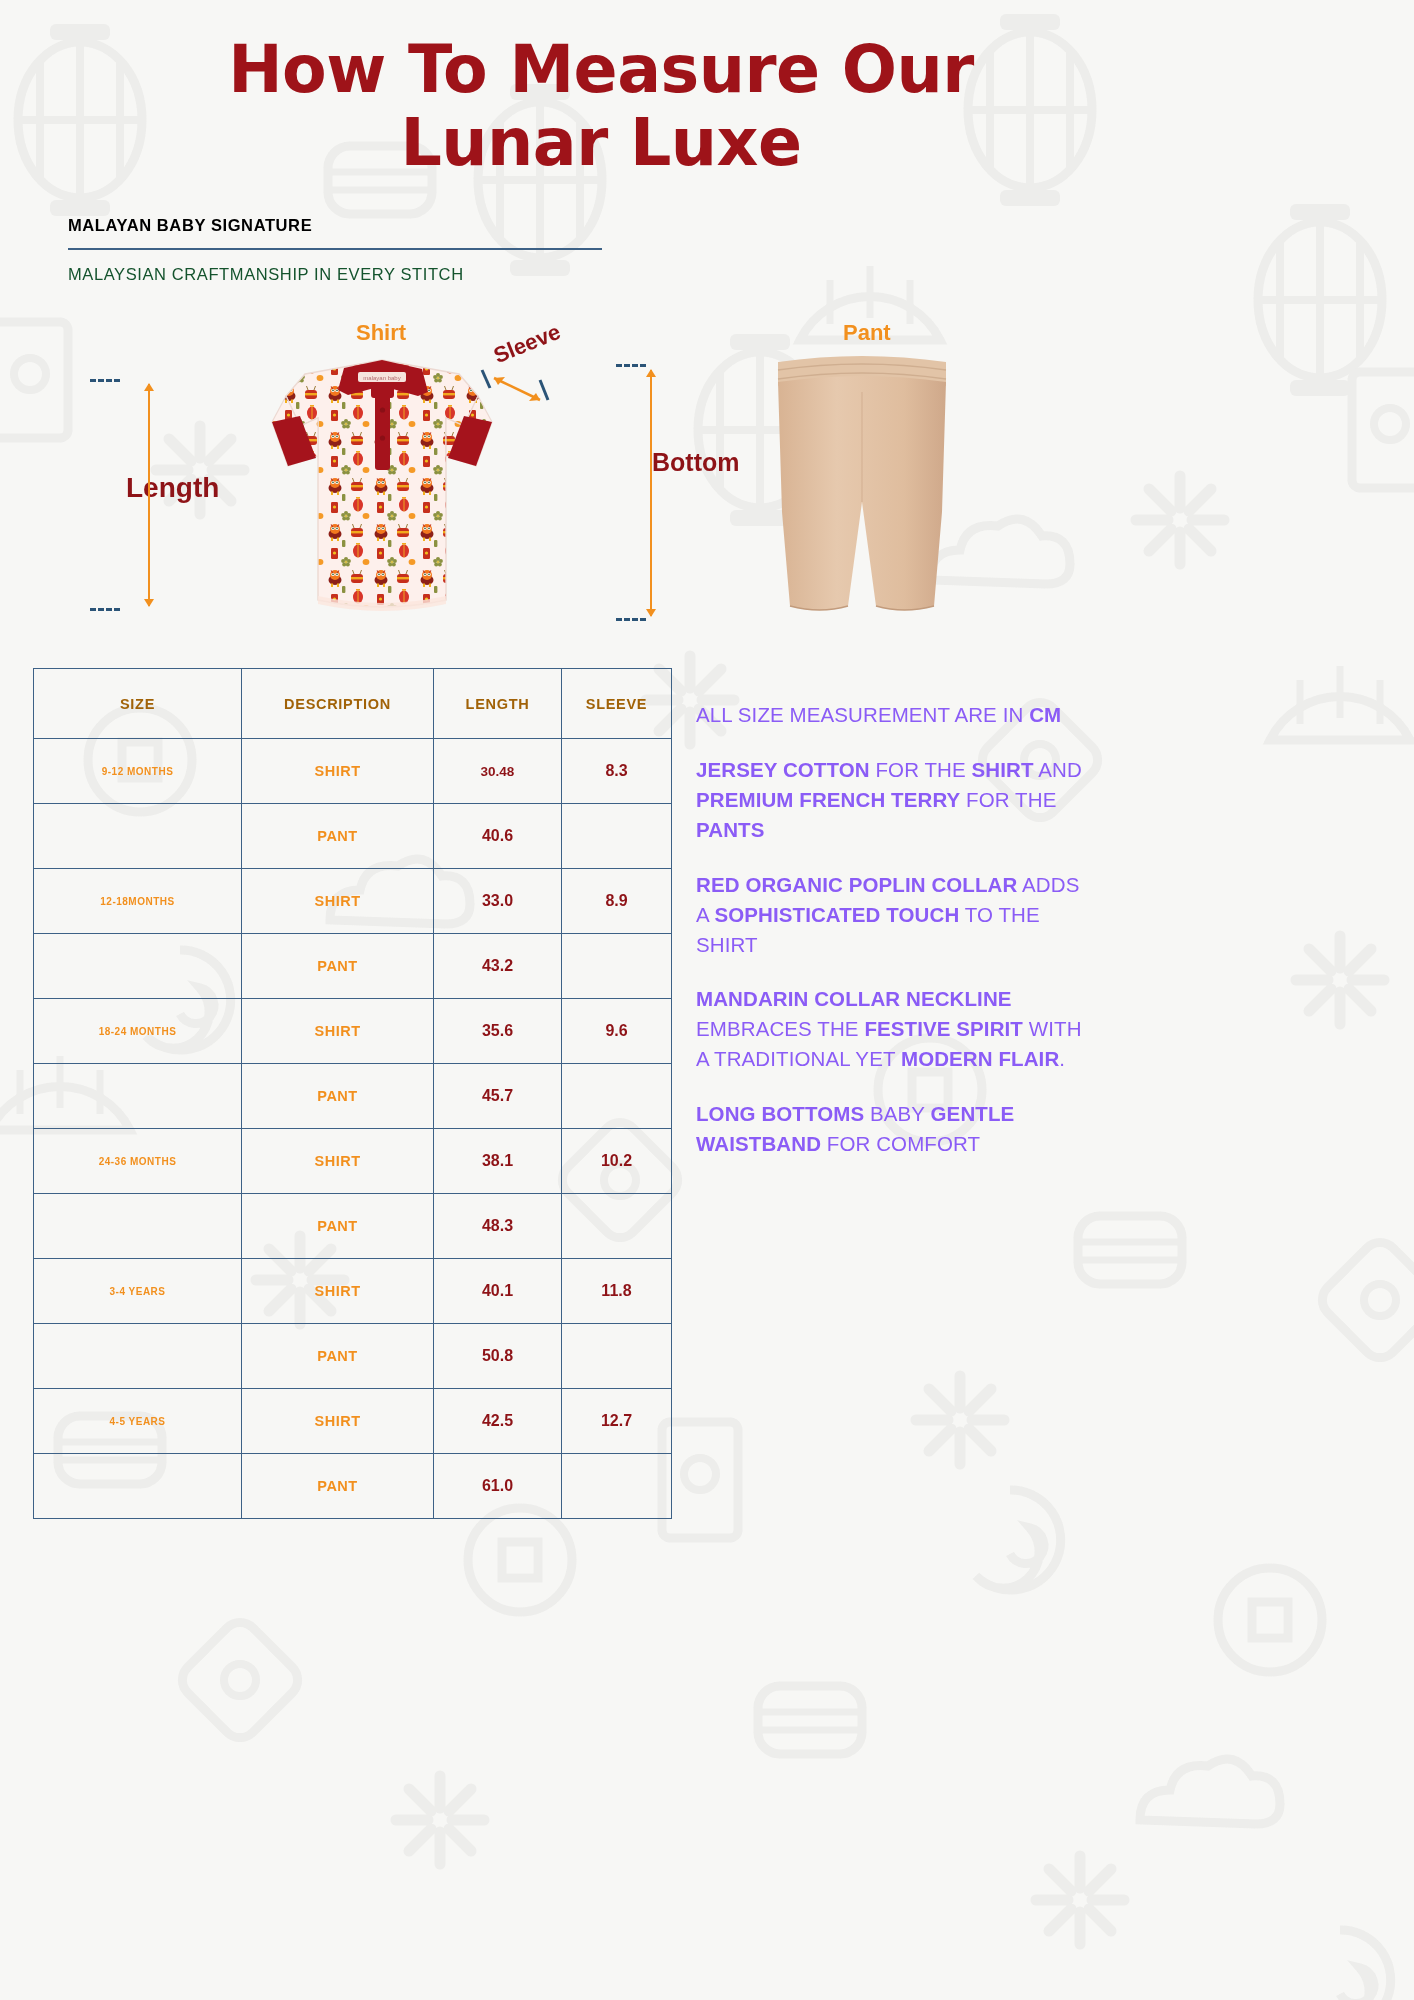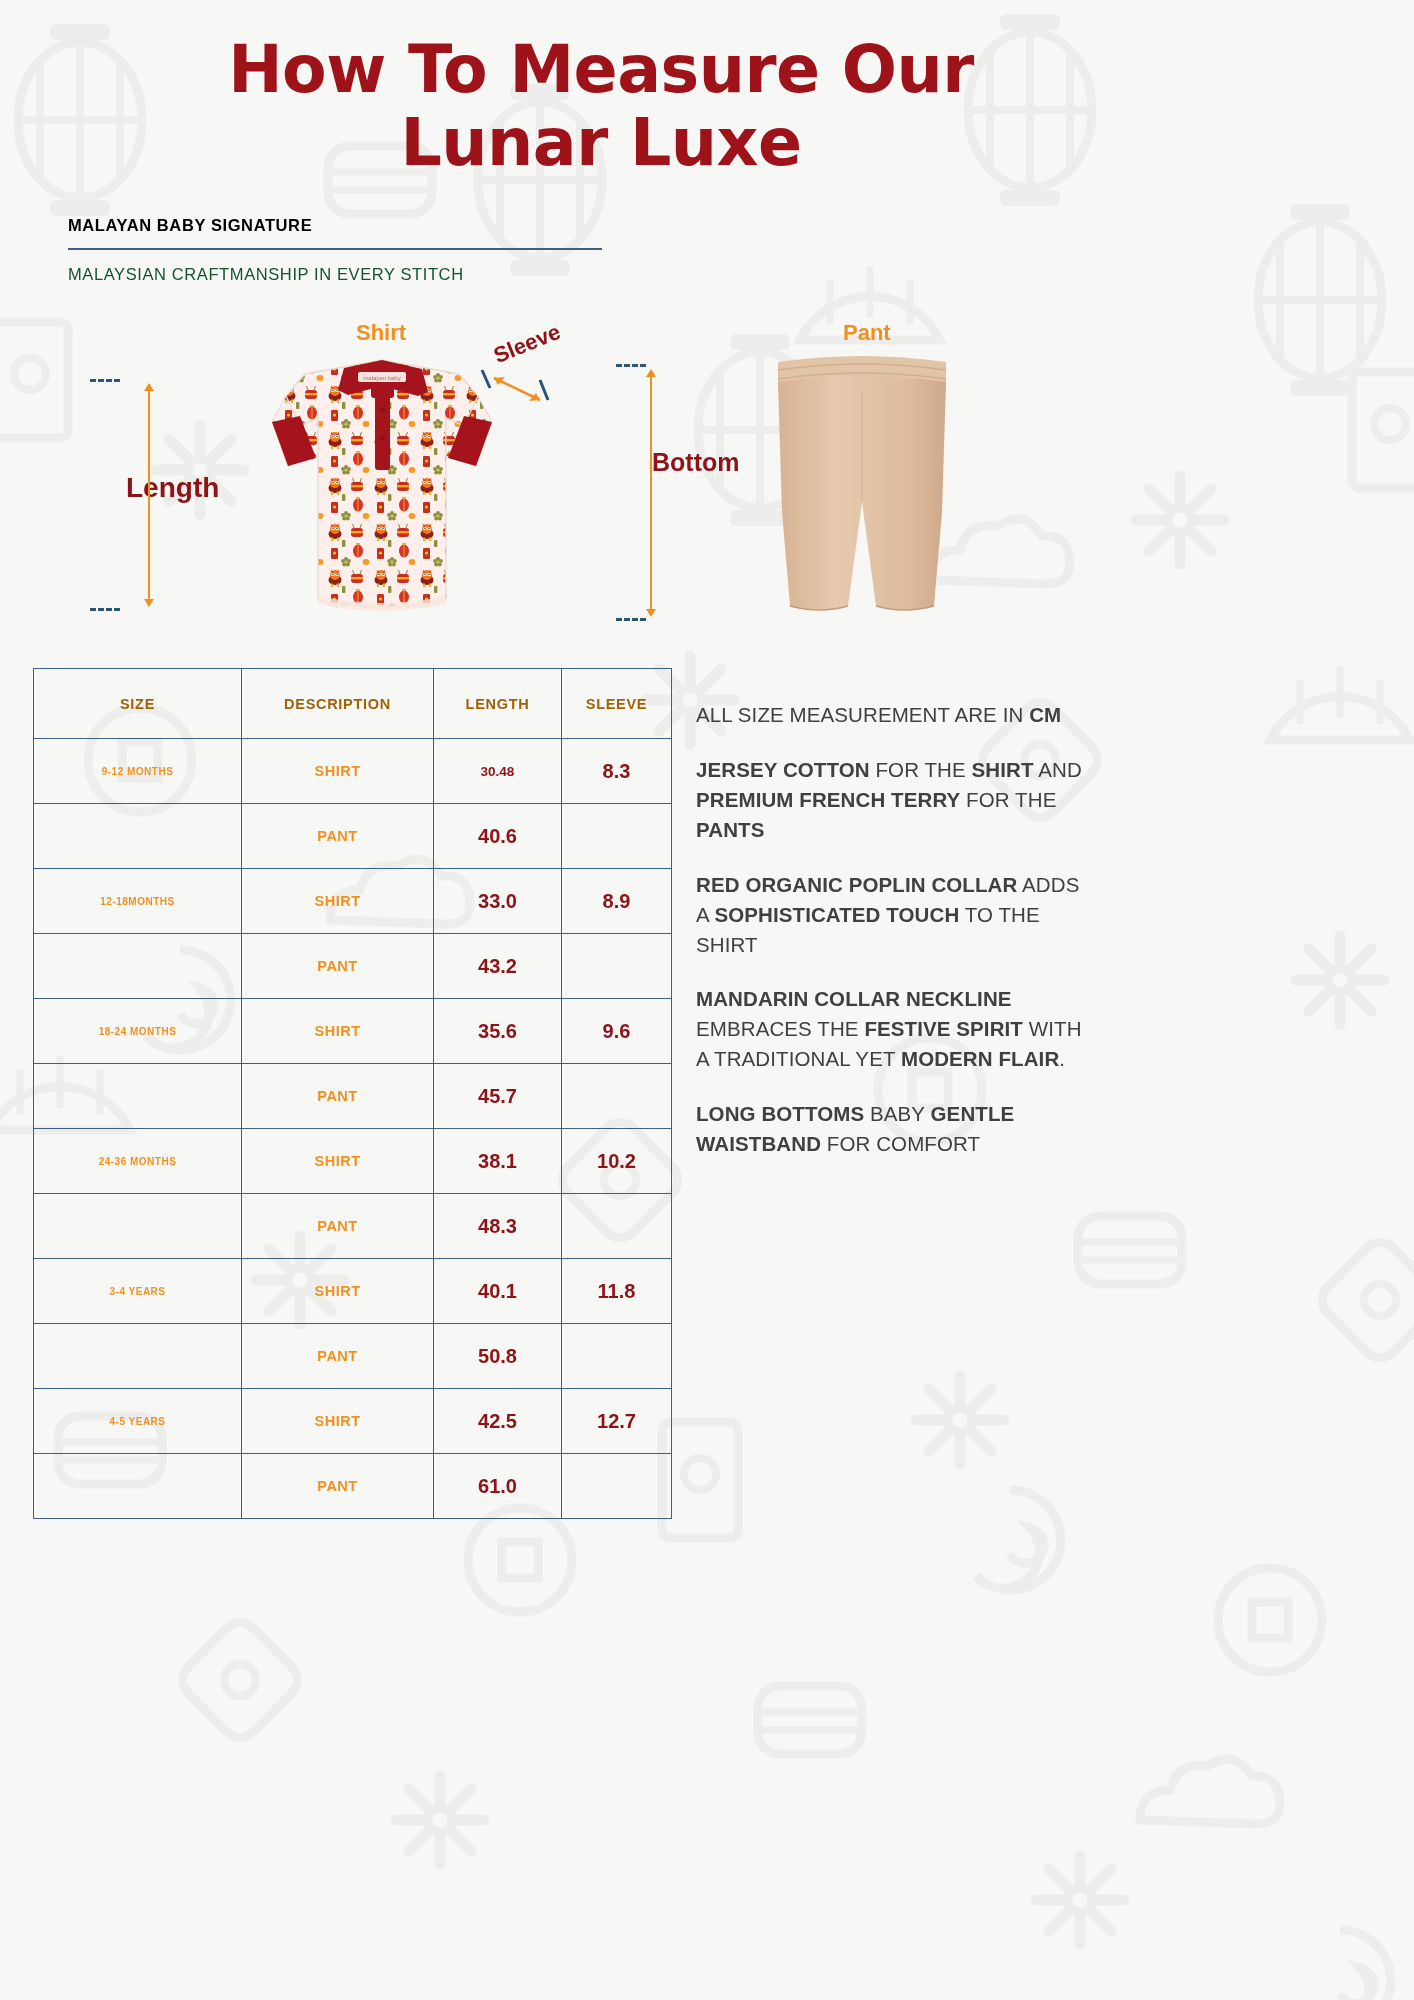--- a/index.html
+++ b/index.html
@@ -174,33 +174,33 @@
     letter-spacing: 0.5px;
   }
   td.c-desc {
     color: #f2901e;
     font-size: 14.5px;
     font-weight: 700;
     letter-spacing: 0.5px;
   }
   td.c-num {
     color: #8e1317;
-    font-size: 20px;
+    font-size: 16px;
     font-weight: 700;
   }
   td.c-num.small { font-size: 13.5px; }
 
   
   .notes {
     margin-left: 24px;
     width: 400px;
     padding-top: 32px;
   }
   .note-block {
-    color: #404040;
+    color: #8b5cf6;
     font-size: 20.5px;
     line-height: 1.46;
     margin-bottom: 25px;
     letter-spacing: 0.1px;
   }
   .note-block .reg { font-weight: 400; }
 </style>
 </head>
 <body>
 

